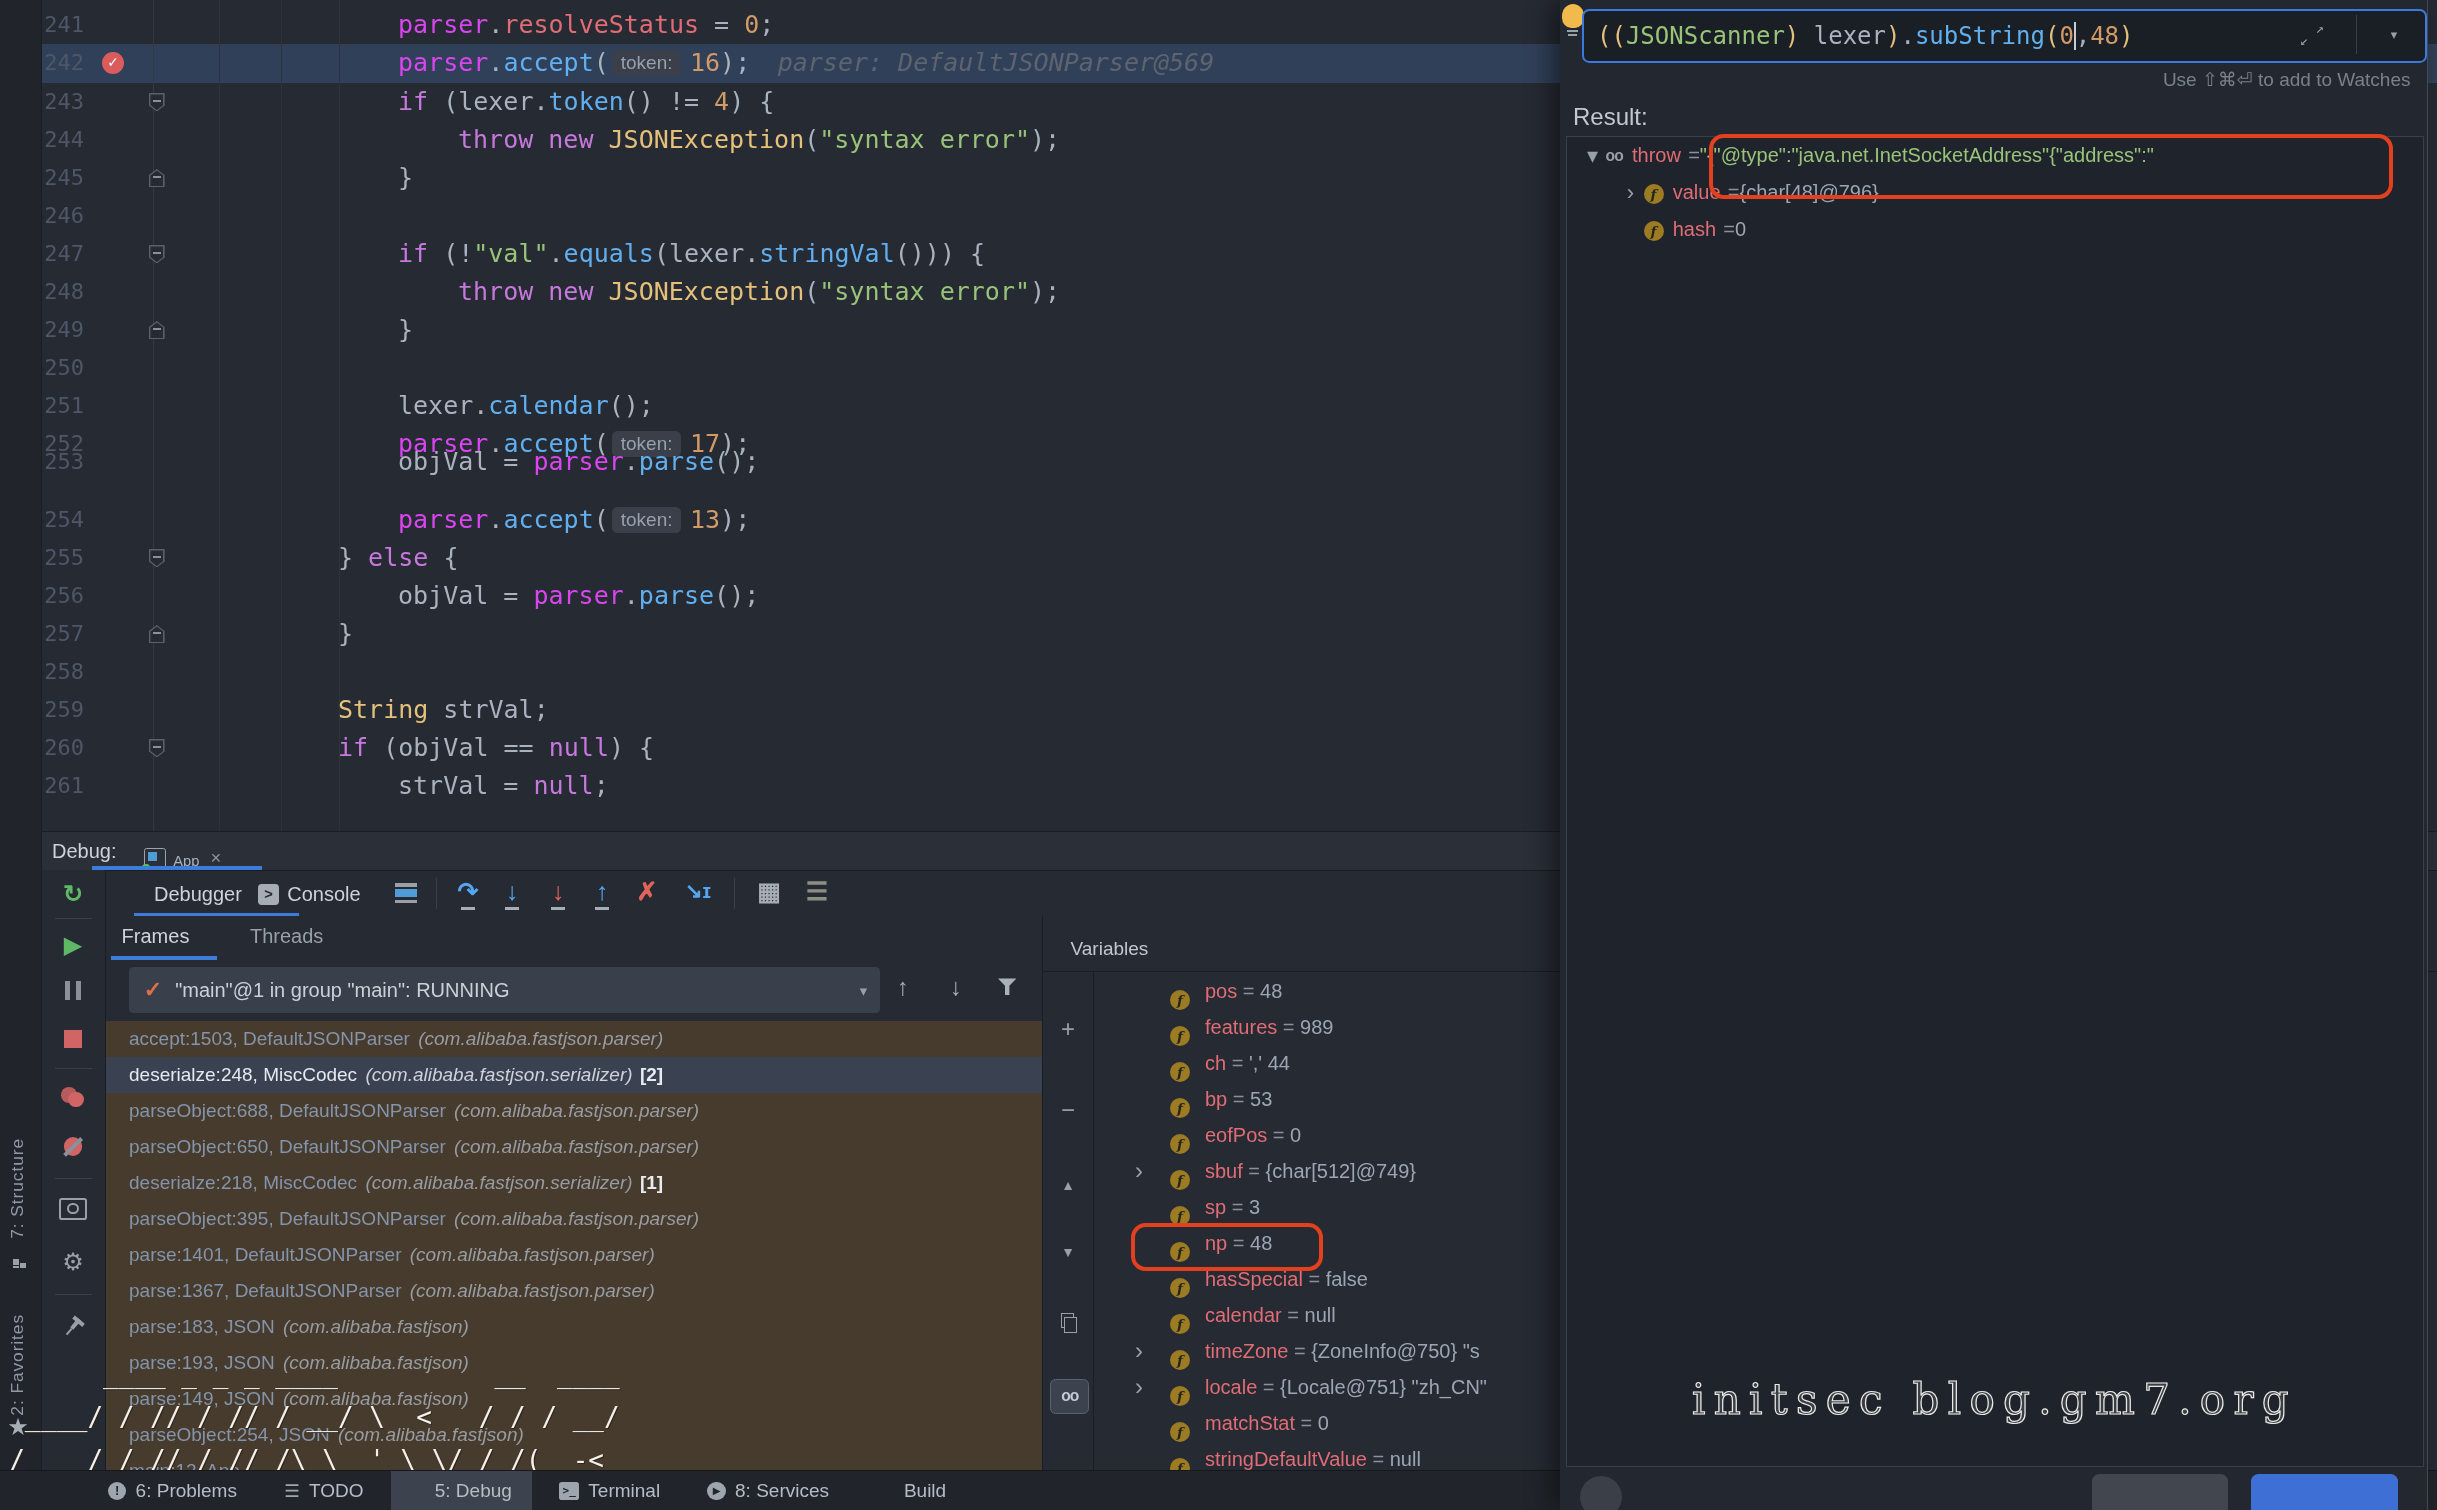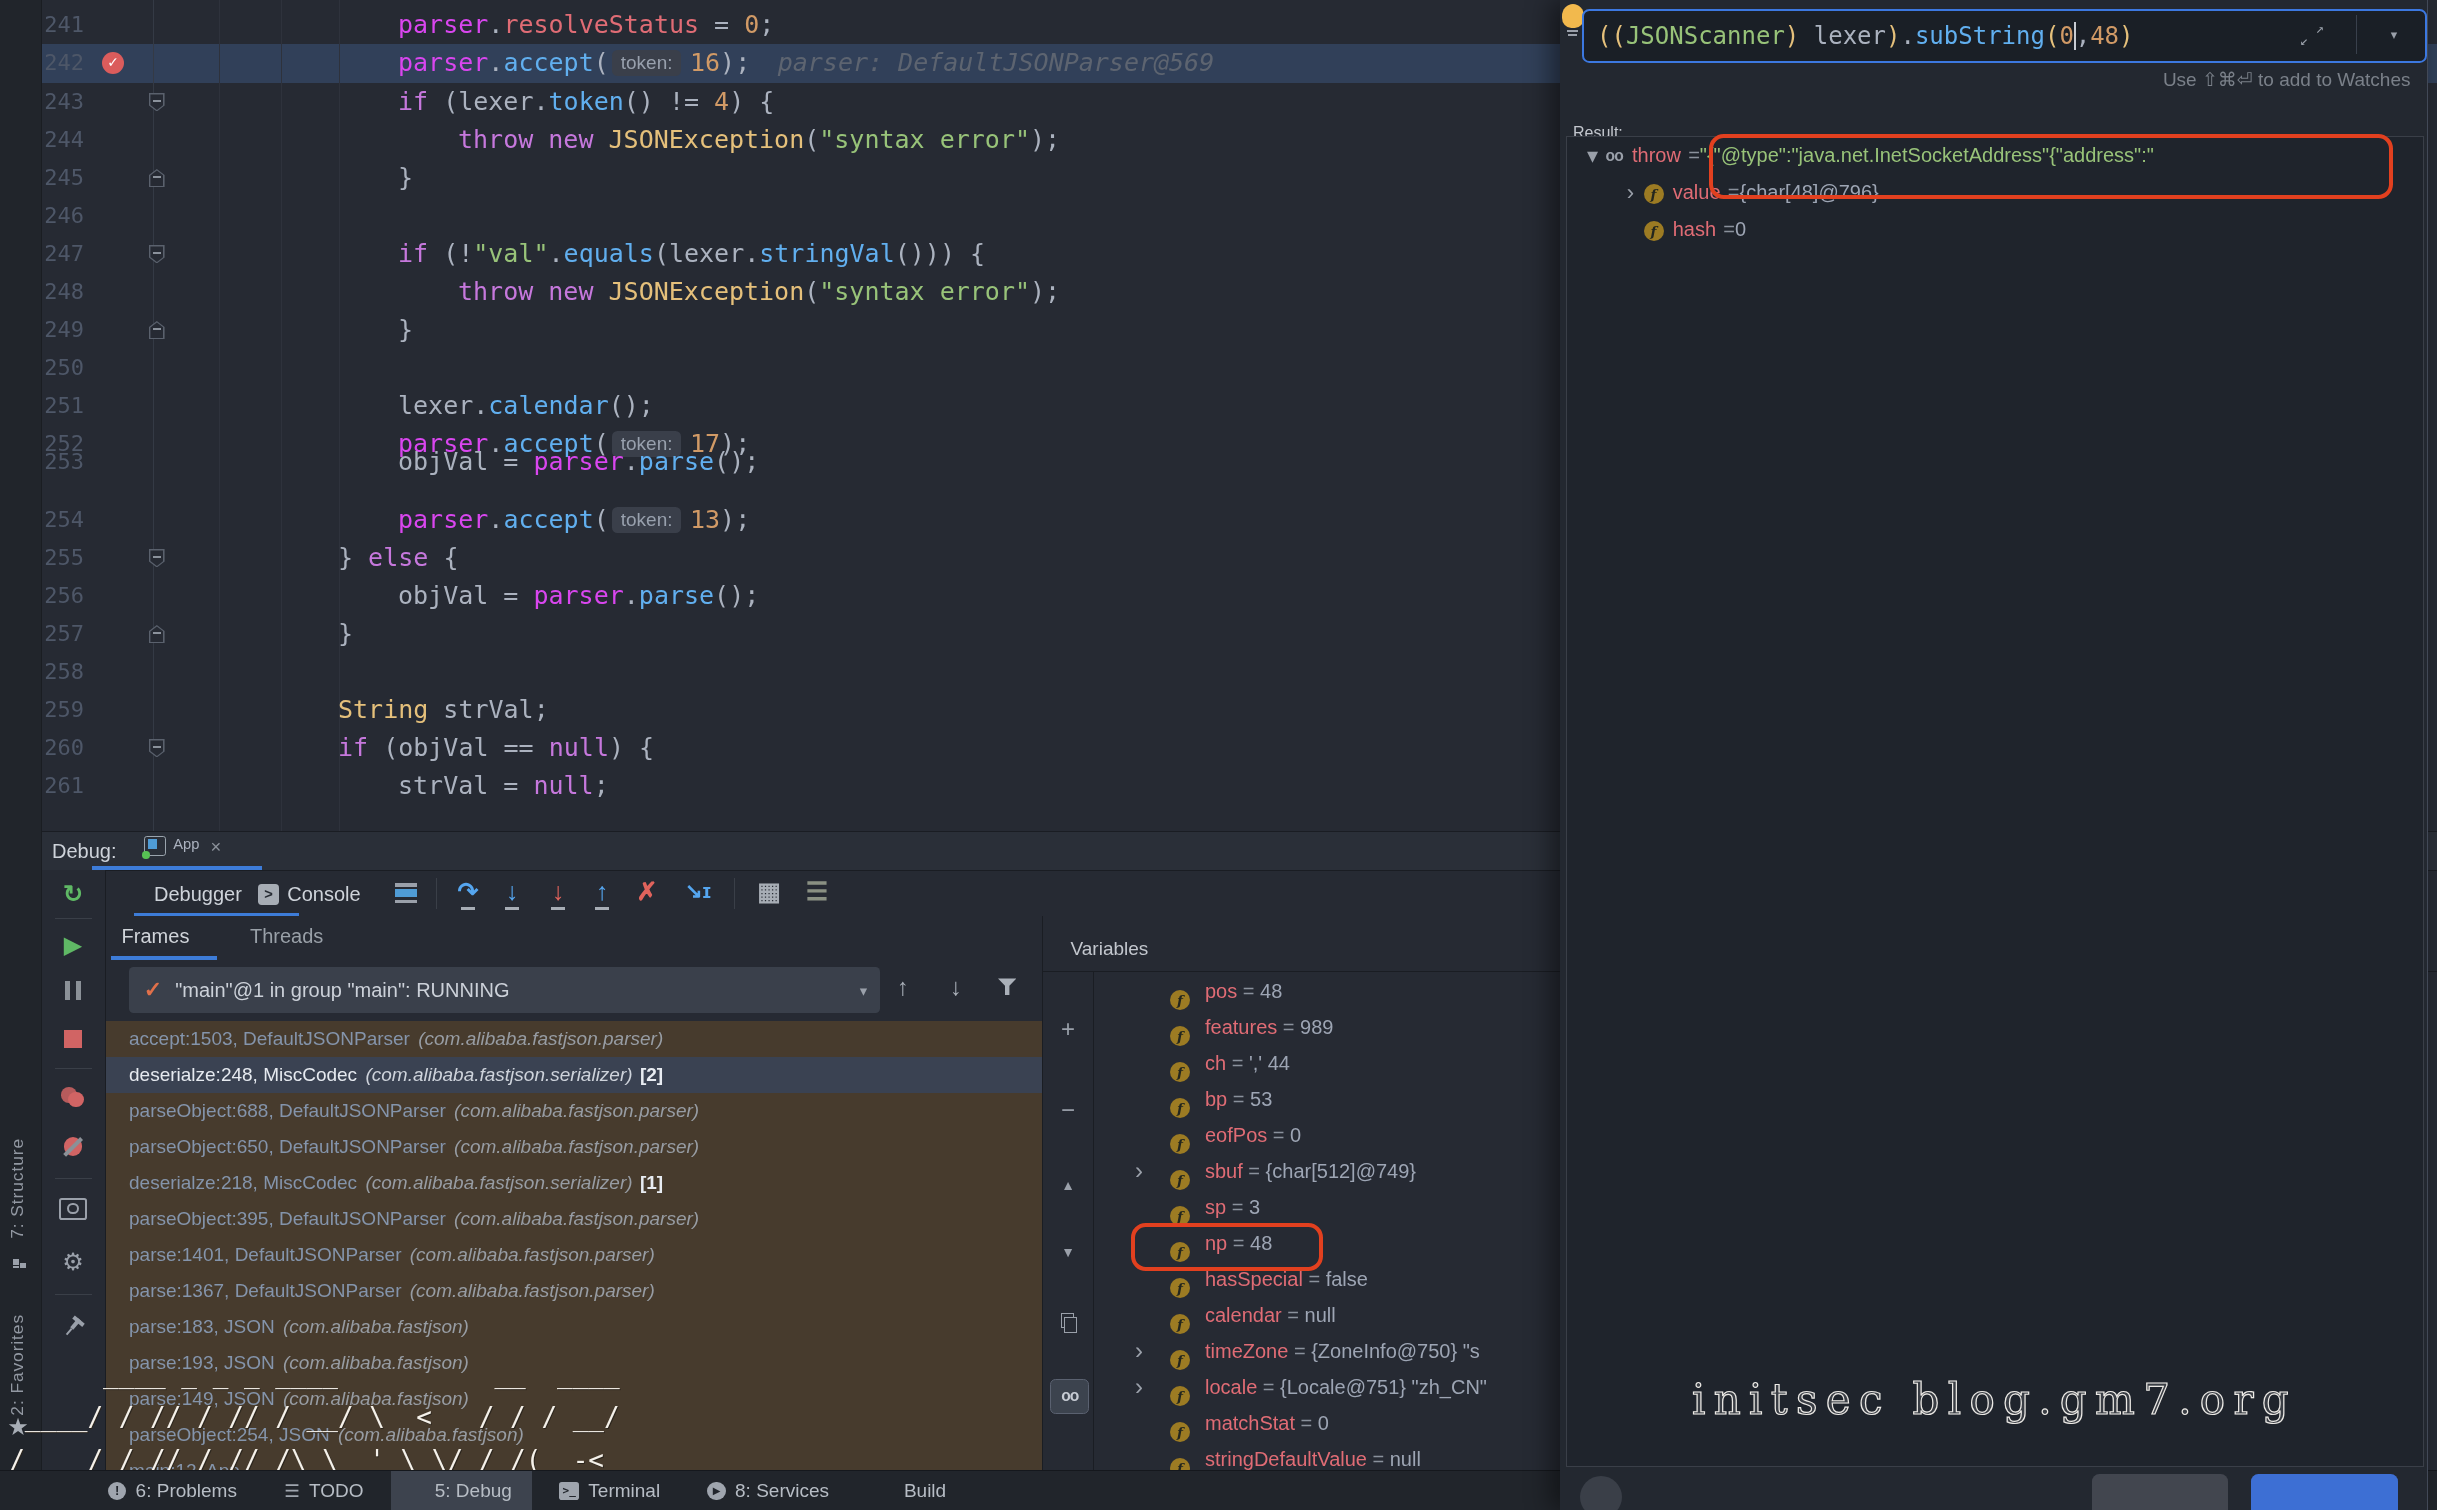--- a/index.html
+++ b/index.html
@@ -30,21 +30,21 @@
   .bp{position:absolute;left:61px;top:8.3px;width:22px;height:22px;border-radius:50%;background:#db5c5c;
     color:#fff;font-size:13.8px;line-height:22px;text-align:center;font-family:"Liberation Sans",sans-serif;}
   .fold{position:absolute;left:108px;top:10px;width:15.6px;height:18.4px;}
   .fold .o{width:100%;height:100%;background:#5a616d;}
   .fold .i{position:absolute;left:1.4px;top:1.4px;width:13px;height:15.6px;background:#262a33;}
   .fold.open .o,.fold.open .i{clip-path:polygon(0 0,100% 0,100% 68%,50% 100%,0 68%);}
   .fold.close .o,.fold.close .i{clip-path:polygon(50% 0,100% 32%,100% 100%,0 100%,0 32%);}
   .fold .m{position:absolute;left:3.7px;top:7.3px;width:8.3px;height:1.8px;background:#8b929c;}
   #dbg-header{left:41px;top:831px;width:2397px;height:39px;background:#2a2f38;border-top:0.9px solid #1a1d23;}
   #dbg-label{position:absolute;left:11px;top:8.3px;font-size:20px;color:#ced3da;}
-  #app-tab{position:absolute;left:103px;top:3.7px;height:33px;display:flex;align-items:flex-start;gap:7.3px;}
+  #app-tab{position:absolute;left:103px;top:3.7px;height:33px;display:flex;align-items:flex-end;gap:7.3px;}
   .app-ico{position:relative;width:20px;height:18.4px;border:1.8px solid #9aa4ad;border-radius:2.8px;background:#2a2f38;}
   .app-ico i{position:absolute;left:2.8px;top:2.8px;width:9.2px;height:9.2px;background:#4f9cd6;}
   .app-ico u{position:absolute;left:-2.8px;bottom:-3.7px;width:7.3px;height:7.3px;border-radius:50%;background:#57c254;}
   #app-tab .x{color:#8b919a;font-size:18.4px;margin-left:3.7px;}
   #app-underline{position:absolute;left:92px;top:866px;width:170px;height:3.7px;background:#3d7cd8;}
   
   #tbar{left:106px;top:870px;width:2332px;height:46px;background:#262a33;border-top:0.9px solid #1a1d23;}
   .ttab{position:absolute;top:0;height:46px;display:flex;align-items:center;gap:8.3px;font-size:20px;color:#ced3da;}
   .tab-underline{position:absolute;top:42px;height:3.7px;background:#3d7cd8;}
   .console-ico{width:21px;height:21px;background:#a7adb5;border-radius:3.7px;color:#262b33;
@@ -122,21 +122,21 @@
     border:2.3px solid #3c78e0;border-radius:7.3px;display:flex;align-items:center;
     font-family:"DejaVu Sans Mono",monospace;font-size:24px;}
   #eval-text{margin-left:13px;white-space:pre;}
   .caret{display:inline-block;width:1.8px;height:27.5px;background:#c8ccd2;vertical-align:-5.5px;}
   #exp-ico{position:absolute;right:101px;top:11px;width:24px;height:24px;color:#9aa0aa;font-size:13.8px;}
   #exp-ico i{position:absolute;right:0;top:-1.8px;font-style:normal;}
   #exp-ico u{position:absolute;left:0;bottom:-1.8px;text-decoration:none;}
   #eval-dd-sep{position:absolute;right:68px;top:3.7px;width:0.9px;height:39px;background:#39404c;}
   #eval-dd{position:absolute;right:26px;top:13.8px;color:#9aa0aa;font-size:16.5px;}
   #watch-hint{position:absolute;right:16.5px;top:68px;font-size:19px;color:#7a8089;}
-  #result-label{position:absolute;left:13px;top:103px;font-size:16px;color:#c3c7ce;margin-top:21px;}
+  #result-label{position:absolute;left:13px;top:103px;font-size:24px;color:#c3c7ce;}
   #result-box{position:absolute;left:5.5px;top:136px;width:856px;height:1329px;background:#1f242c;border:0.9px solid #3a3f48;}
   .rrow{position:relative;height:37px;line-height:37px;font-size:20px;white-space:nowrap;display:flex;align-items:center;}
   .rrow .chev{color:#9aa0aa;font-size:22px;width:26px;text-align:center;}
   .rrow .sp{width:26px;}
   .ooi{color:#9aa0aa;font-weight:bold;letter-spacing:-0.9px;font-size:15.6px;margin-right:9.2px;}
   .rname{color:#e06c75;margin-right:7.3px;}
   .rv-string{color:#98c379;}
   .rv-gray{color:#9da5b4;}
   
   .redbox{position:absolute;border:4.6px solid #e2401f;border-radius:14.7px;z-index:56;}

